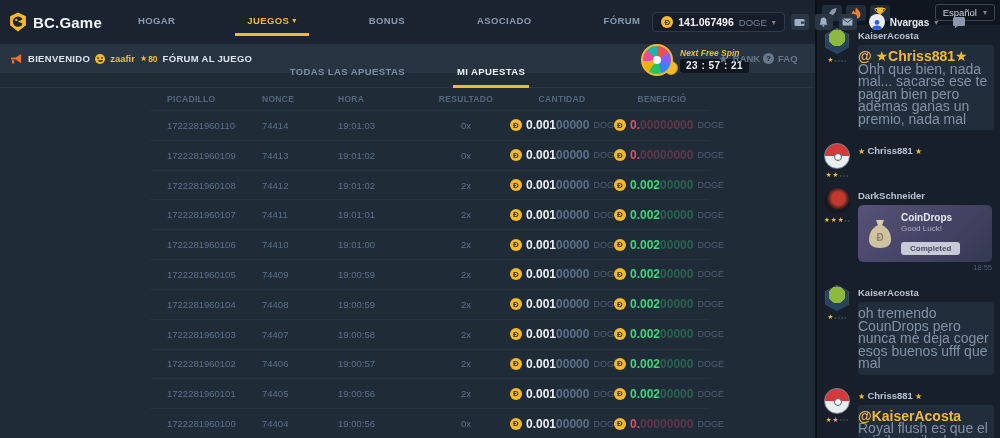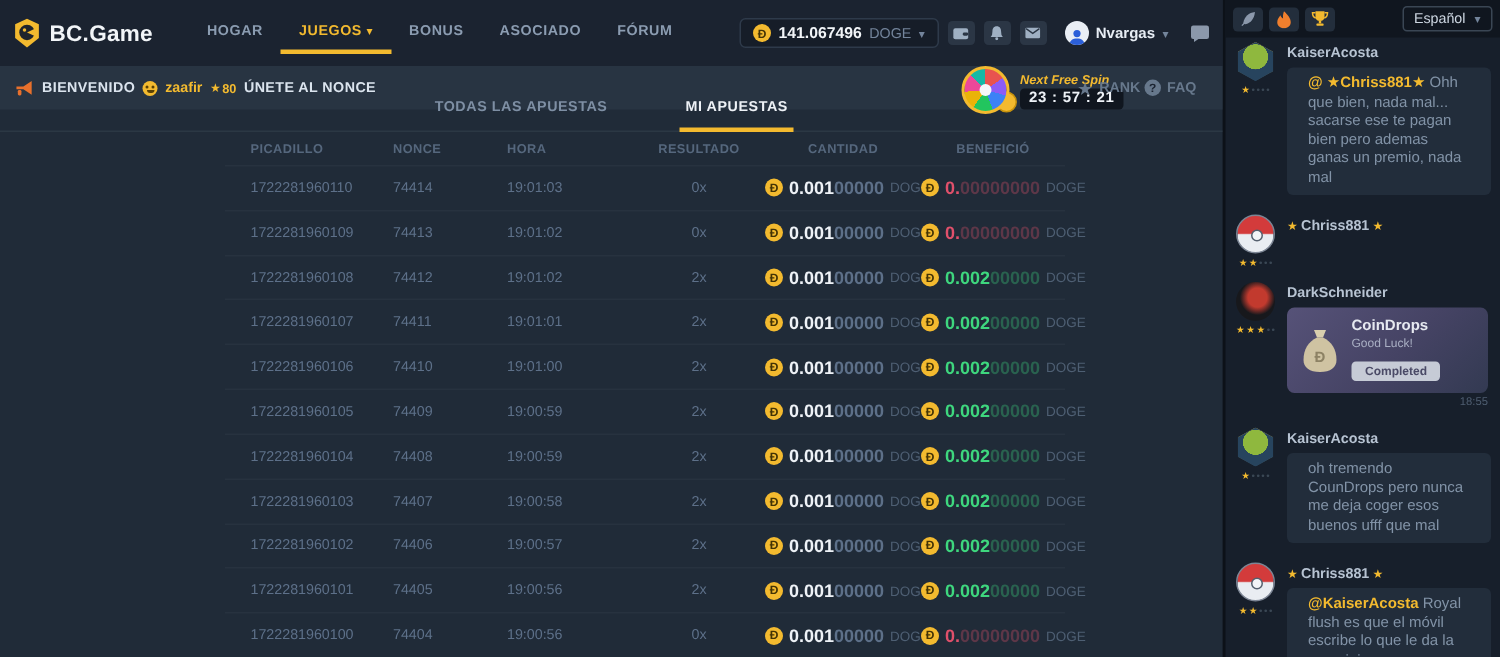--- a/index.html
+++ b/index.html
@@ -7,21 +7,21 @@
     font-family:"Liberation Sans","DejaVu Sans",sans-serif; }
   .app { position:relative; width:1000px; height:438px; display:flex; }
 
   
   .main { position:relative; width:815px; height:438px; background:#202b38; }
 
   
   .topnav { height:44px; background:#1b2330; display:flex; align-items:center; padding:0 8px; }
   .logo { display:flex; align-items:center; gap:5px; margin-right:24px; }
   .logo-text { color:#f2f5f8; font-weight:bold; font-size:15px; letter-spacing:.2px; }
-  .nav-items { display:flex; height:28px; }
+  .nav-items { display:flex; height:28px;gap:48px; }
   .nav-item { display:flex; align-items:center; gap:3px; padding:0 12px; height:28px;
     color:#8b9cb1; font-size:9.5px; font-weight:bold; letter-spacing:.4px; cursor:pointer;
     border-bottom:3px solid transparent; }
   .nav-item.active { color:#f3ba2f; border-bottom-color:#f3ba2f; }
   .nav-item .caret { font-size:8px; line-height:8px; }
   .nav-right { margin-left:auto; display:flex; align-items:center; gap:6px; }
   .balance-box { display:flex; align-items:center; gap:5px; background:#161d28;
     border:1px solid #2e3a4a; border-radius:4px; padding:2px 8px; height:20px; cursor:pointer; }
   .coin { display:inline-flex; align-items:center; justify-content:center; width:12px; height:12px;
     border-radius:50%; background:#f3ba2f; color:#433305; font-size:8px; font-weight:bold; flex:0 0 auto; }
@@ -115,21 +115,21 @@
   .av-chriss { background:linear-gradient(#d33b3b 0 48%, #e9edf2 52% 100%); border:1px solid #7c8594; position:relative; }
   .av-chriss::after { content:""; position:absolute; left:50%; top:50%; width:6px; height:6px; margin:-3px 0 0 -3px;
     border-radius:50%; background:#f2f4f7; border:1.5px solid #55606e; }
   .av-dark { background:radial-gradient(circle at 55% 40%, #c23a2e 0 30%, #17181c 55%); }
   .stars { display:flex; gap:1px; align-items:center; }
   .stars .on { color:#f3ba2f; font-size:6.5px; }
   .stars .off { color:#39455466; font-size:6.5px; color:#3a4754; }
   .msg-body { flex:1; min-width:0; }
   .msg-name { color:#b7c3d2; font-size:9.5px; font-weight:bold; margin:2px 0 4px; }
   .msg-name .nstar { color:#f3ba2f; font-size:8px; }
-  .bubble { background:#222d3b; border-radius:4px; padding:5px 14px; color:#8293a7; font-size:10px;
+  .bubble { background:#222d3b; border-radius:4px; padding:5px 0; color:#8293a7; font-size:14px;
     line-height:12.5px; margin-bottom:4px; }
   .mention { color:#f3ba2f; font-weight:bold; }
   .bubble-time { text-align:right; color:#4e5d70; font-size:7.5px; margin:-2px 2px 4px 0; }
   .card { display:flex; gap:8px; align-items:center; border-radius:5px; padding:7px 9px; width:134px;
     background:linear-gradient(135deg,#565278 0%, #454364 55%, #333a52 100%); margin-bottom:3px; }
   .card-title { color:#e6e9f0; font-size:10px; font-weight:bold; }
   .card-sub { color:#aab0c4; font-size:8px; margin:1px 0 4px; }
   .card-btn { background:#c6cbd6; color:#4a4a66; border:0; border-radius:3px; font-size:8px;
     padding:2px 9px; font-weight:bold; cursor:pointer; font-family:inherit; }
   svg { display:block; }
@@ -219,21 +219,21 @@
           <path d="M1 5 L6 5 L12 1 L12 11 L6 7 L1 7 Z" fill="#e8702c"></path>
           <rect x="2" y="7.5" width="2.6" height="4" rx="1" fill="#e8702c"></rect>
         </svg>
         <span class="b-strong">BIENVENIDO</span>
         <span class="emoji-face"></span>
         <span class="b-player">zaafir</span>
         <span class="b-level">
             <span class="st">★</span>
             <span>80</span>
           </span>
-        <span class="b-strong">ÚNETE AL NONCE</span>
+        <span class="b-strong">FÓRUM AL JUEGO</span>
       </div>
 
       <div class="spin-group">
         <div class="wheel-wrap">
           <span class="wheel-coin"></span>
           <span class="wheel"></span>
         </div>
         <div class="spin-info">
           <span class="spin-label">Next Free Spin</span>
           <span class="spin-timer">23 : 57 : 21</span>

